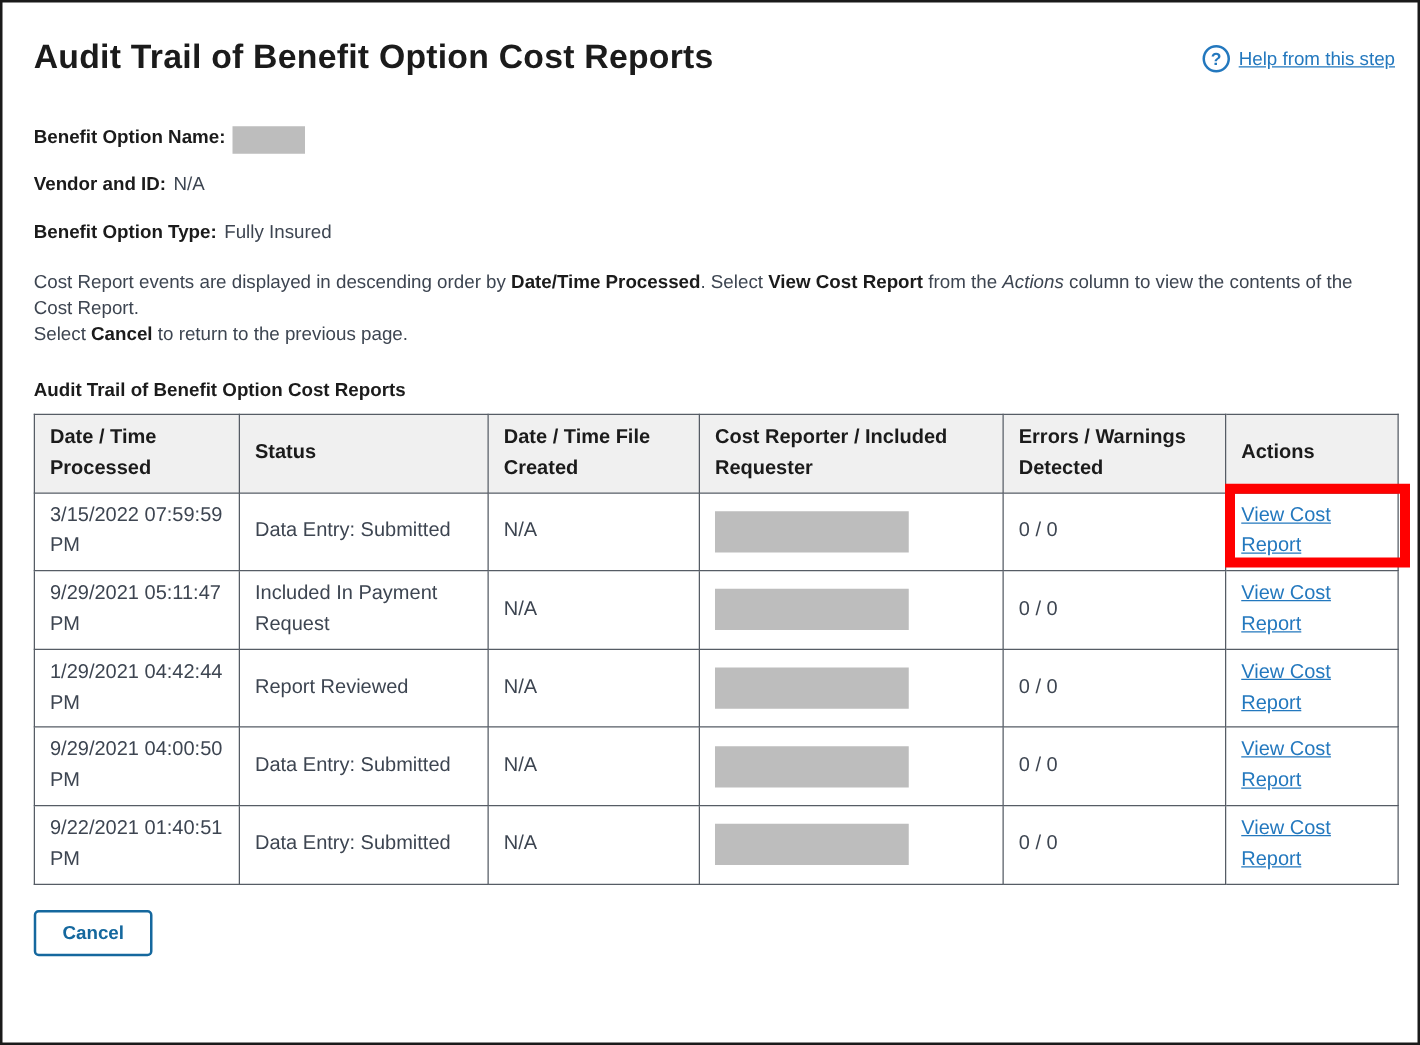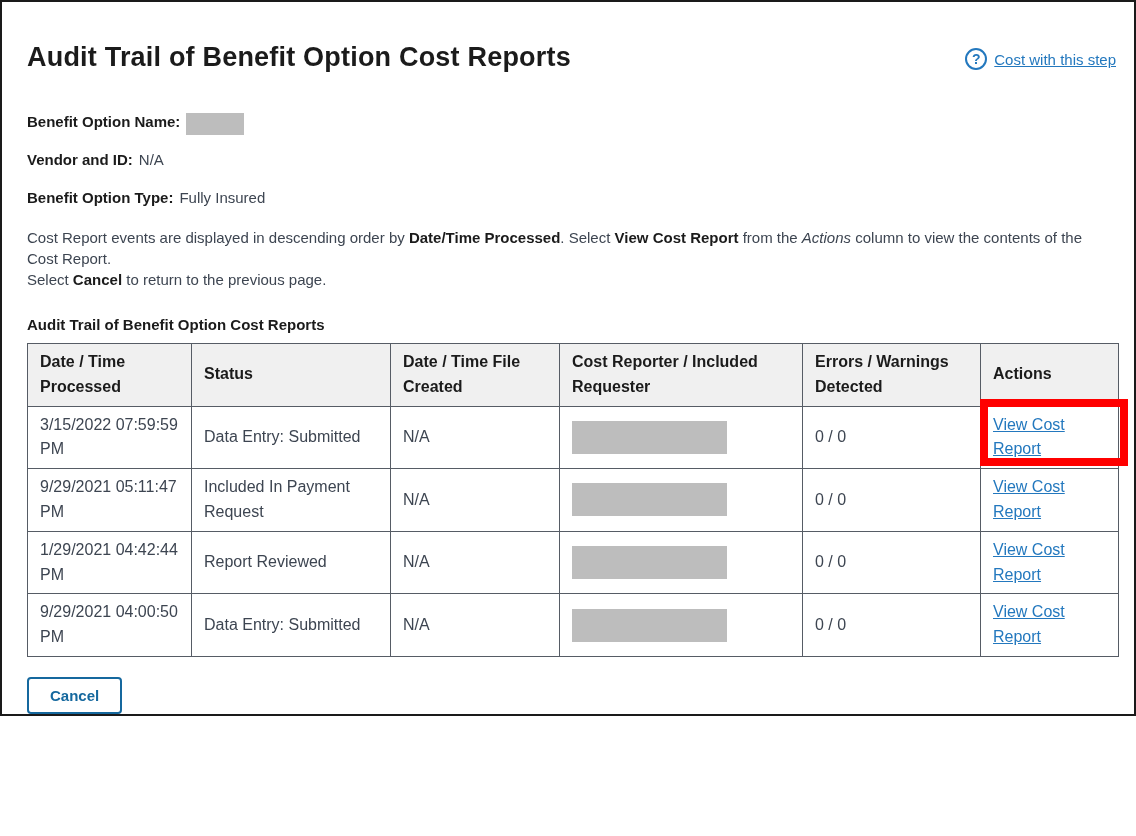--- a/index.html
+++ b/index.html
@@ -4,24 +4,24 @@
 <style>
   * { margin: 0; padding: 0; box-sizing: border-box; }
   html, body { background: #fff; }
   body {
     width: 1136px; height: 836px;
     font-family: "Liberation Sans", sans-serif;
     overflow: hidden;
   }
   .page {
     position: relative;
-    width: 1136px; height: 716px;
+    width: 1136px; height: 836px;
     border: 2px solid #1a1a1a;
     background: #fff;
-    padding: 12px 18px 0 25px;
+    padding: 0 18px 0 25px;
   }
   
   .header-row {
     margin-top: 28px;
     display: flex;
     justify-content: space-between;
     align-items: flex-start;
   }
   .page-title {
     font-size: 27px;
@@ -141,21 +141,21 @@
 </style>
 </head>
 <body>
 
 <div class="page">
 
   <div class="header-row">
     <h1 class="page-title">Audit Trail of Benefit Option Cost Reports</h1>
     <a class="help-link">
       <span class="help-icon">?</span>
-      <span class="help-text">Cost with this step</span>
+      <span class="help-text">Help from this step</span>
     </a>
   </div>
 
   <div class="info-fields">
     <div class="info-row">
       <span class="info-label">Benefit Option Name:</span>
       <span class="redaction-box"></span>
     </div>
     <div class="info-row">
       <span class="info-label">Vendor and ID:</span>
@@ -227,20 +227,30 @@
         <tr>
           <td>9/29/2021 04:00:50 PM</td>
           <td>Data Entry: Submitted</td>
           <td>N/A</td>
           <td>
               <div class="cell-redaction"></div>
             </td>
           <td>0 / 0</td>
           <td><a class="view-link">View Cost Report</a></td>
         </tr>
+        <tr>
+          <td>9/22/2021 01:40:51 PM</td>
+          <td>Data Entry: Submitted</td>
+          <td>N/A</td>
+          <td>
+              <div class="cell-redaction"></div>
+            </td>
+          <td>0 / 0</td>
+          <td><a class="view-link">View Cost Report</a></td>
+        </tr>
       </tbody>
     </table>
     <div class="highlight-box"></div>
   </div>
 
   <button class="cancel-btn">Cancel</button>
 
 </div>
 
 </body></html>

